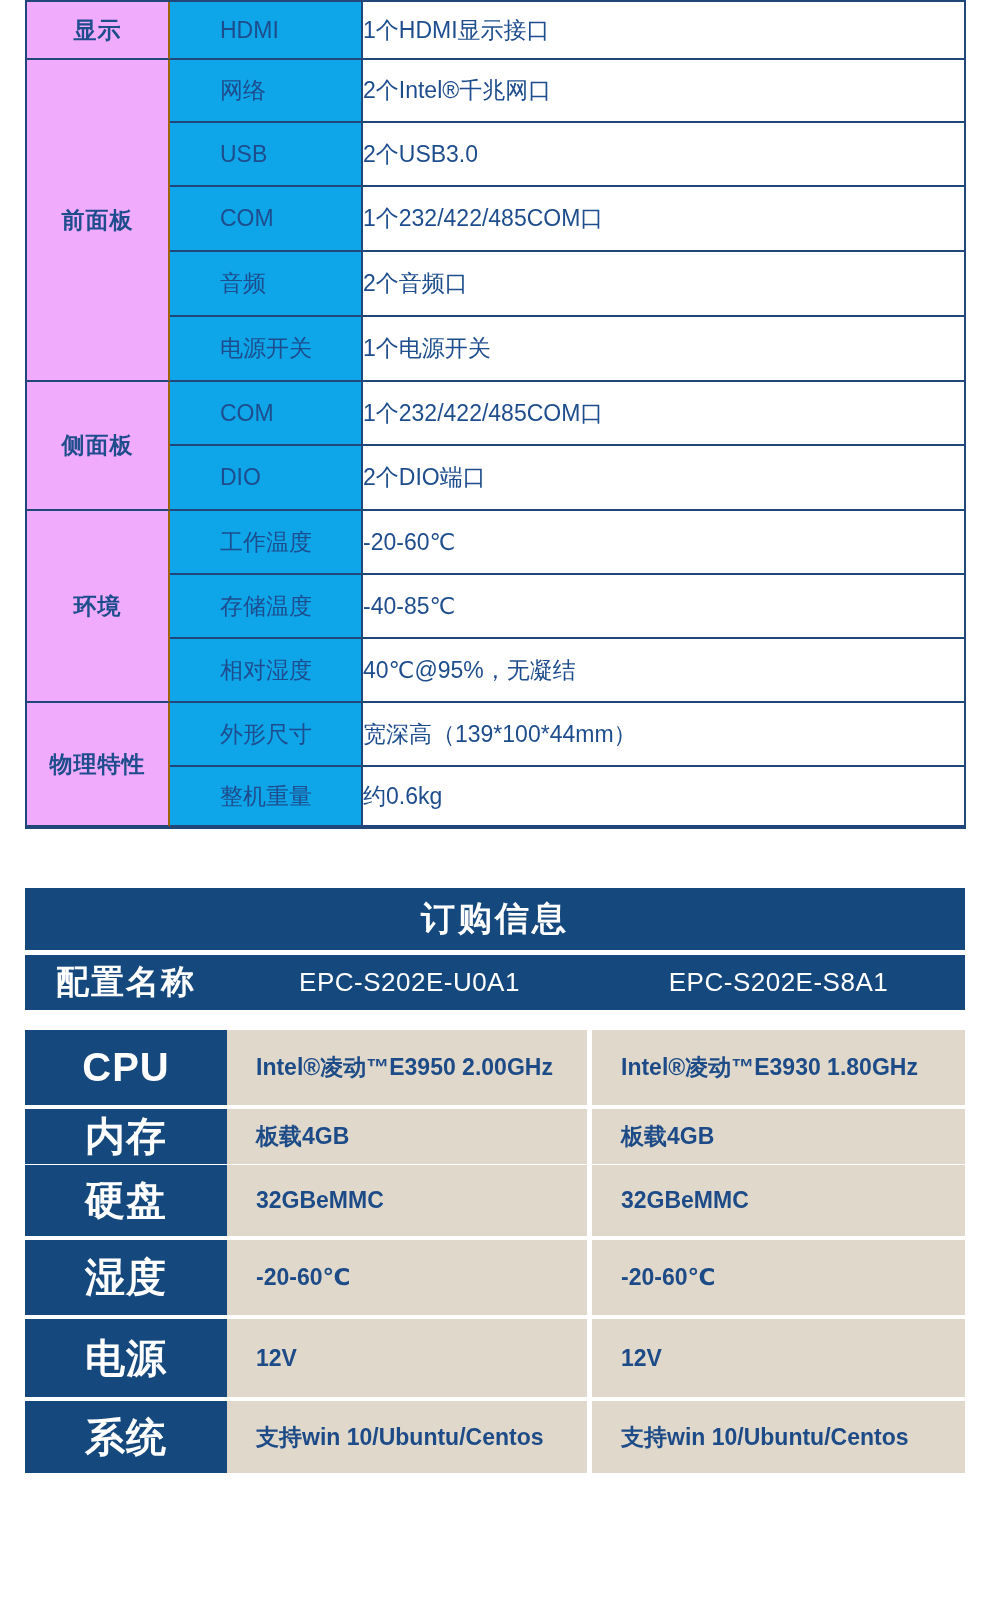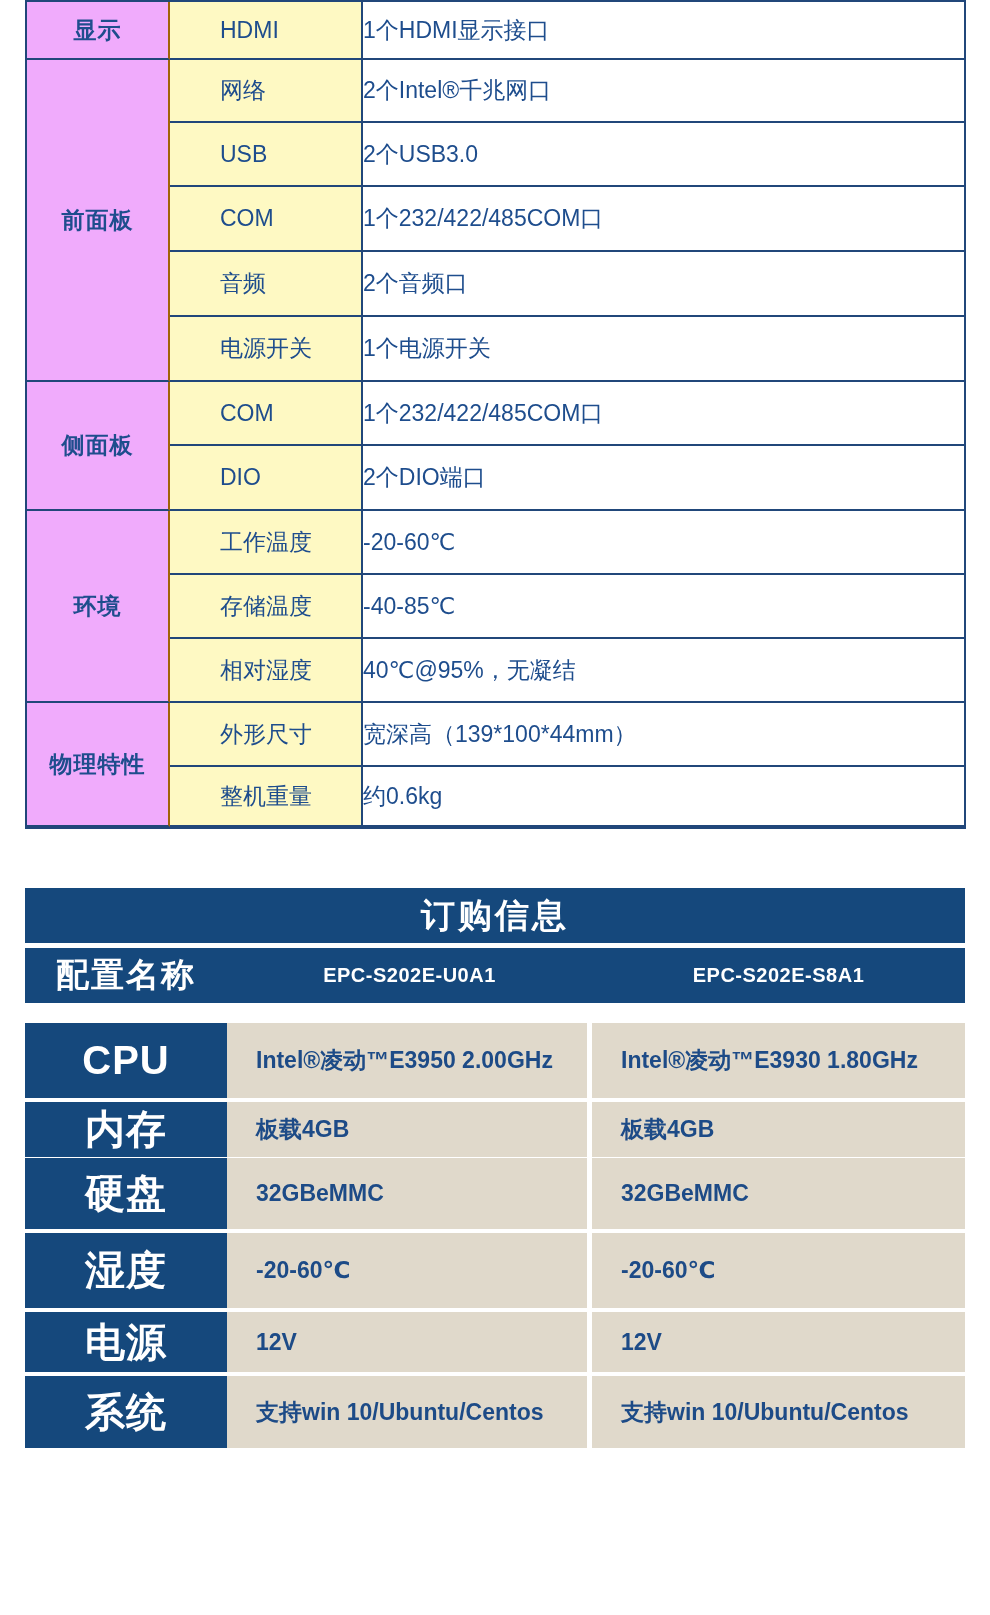--- a/index.html
+++ b/index.html
@@ -19,50 +19,50 @@
     box-sizing:border-box;display:flex;align-items:center;
     color:#1e4d8d;font-size:23px;
   }
   .spec-table .cat{
     background:#f0abfc;justify-content:center;text-align:center;
     border-right:2px solid #a16207;border-bottom:2px solid #21477a;
     grid-column:1;font-weight:700;letter-spacing:1px;
   }
   .spec-table .item{
     grid-column:2;padding-left:50px;font-weight:500;
-    border-right:2px solid #21477a;border-bottom:2px solid #21477a;background:#fef9c3;
+    border-right:2px solid #21477a;border-bottom:2px solid #21477a;background:#0ea5e9;
   }
   .spec-table .val{
     grid-column:3;font-weight:400;
     border-bottom:2px solid #21477a;background:#ffffff;
   }
   .r1{grid-row:1}.r2{grid-row:2}.r3{grid-row:3}.r4{grid-row:4}.r5{grid-row:5}
   .r6{grid-row:6}.r7{grid-row:7}.r8{grid-row:8}.r9{grid-row:9}.r10{grid-row:10}
   .r11{grid-row:11}.r12{grid-row:12}.r13{grid-row:13}
   .g1{grid-row:1/2}.g2{grid-row:2/7}.g3{grid-row:7/9}.g4{grid-row:9/12}.g5{grid-row:12/14}
   .lastrow{border-bottom:none;}
 
   
   .order-table{position:absolute;left:25px;top:888px;width:940px;}
   .ot-title{
-    height:55px;background:#15487c;color:#ffffff;
+    height:62px;background:#15487c;color:#ffffff;
     display:flex;align-items:center;justify-content:center;
     font-size:34px;font-weight:700;letter-spacing:3px;margin-bottom:5px;
   }
   .ot-header{
     height:55px;background:#15487c;color:#ffffff;margin-bottom:20px;
     display:grid;grid-template-columns:202px 365px 373px;
   }
   .ot-header .hlabel{
     display:flex;align-items:center;justify-content:center;
     font-size:33px;font-weight:700;letter-spacing:2px;
   }
   .ot-header .hmodel{
     display:flex;align-items:center;justify-content:center;
-    font-size:20px;font-weight:700;letter-spacing:0.5px;
+    font-size:26px;font-weight:400;letter-spacing:0.5px;
   }
   .ot-row{
     display:grid;grid-template-columns:202px 365px 373px;margin-bottom:4px;
   }
   .ot-row .rlabel{
     background:#15487c;color:#ffffff;display:flex;align-items:center;justify-content:center;
     font-size:40px;font-weight:700;letter-spacing:1px;
   }
   .ot-row .rcell{
     background:#e0d9cb;color:#1d4b87;display:flex;align-items:center;
@@ -148,21 +148,21 @@
     <div class="rcell a">32GBeMMC</div>
     <div class="rcell">32GBeMMC</div>
   </div>
 
   <div class="ot-row" style="height:75px">
     <div class="rlabel">湿度</div>
     <div class="rcell a">-20-60℃</div>
     <div class="rcell">-20-60℃</div>
   </div>
 
-  <div class="ot-row" style="height:60px">
+  <div class="ot-row" style="height:78px">
     <div class="rlabel">电源</div>
     <div class="rcell a">12V</div>
     <div class="rcell">12V</div>
   </div>
 
   <div class="ot-row" style="height:72px">
     <div class="rlabel">系统</div>
     <div class="rcell a">支持win 10/Ubuntu/Centos</div>
     <div class="rcell">支持win 10/Ubuntu/Centos</div>
   </div>

